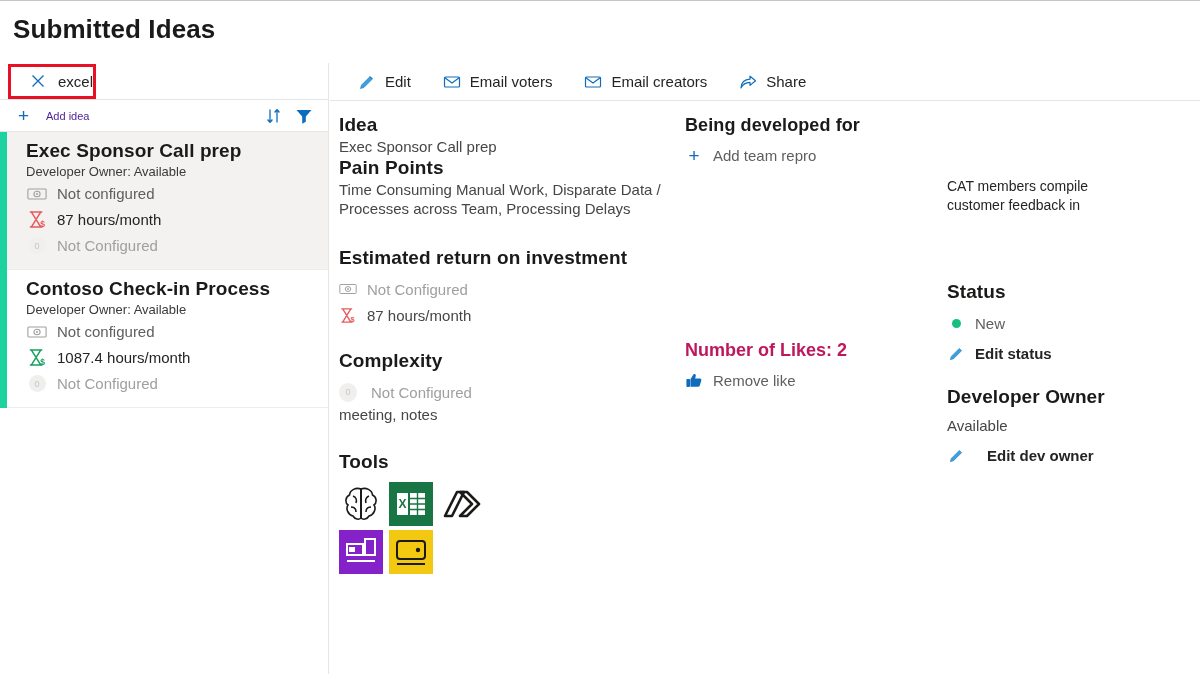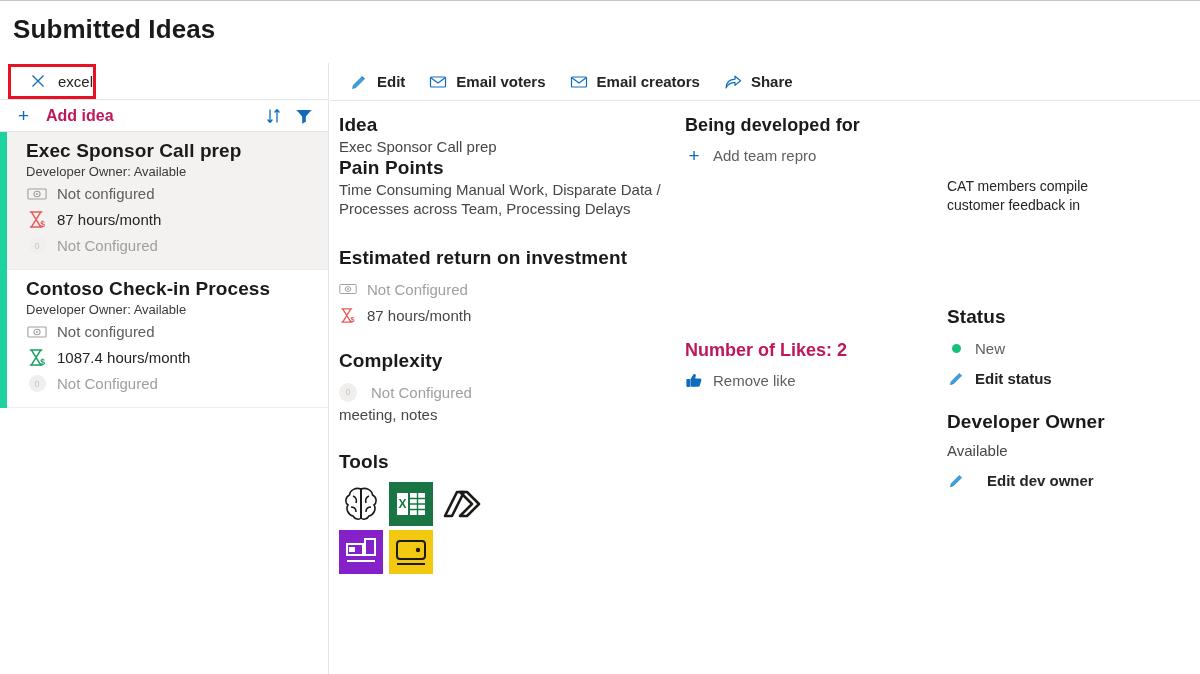--- a/index.html
+++ b/index.html
@@ -45,21 +45,21 @@
   }
   .clear-x { width: 16px; height: 16px; margin-right: 12px; flex: 0 0 auto; }
   .search-text { font-size: 15px; color: #242424; line-height: 1; }
 
   .addrow {
     position: relative; height: 32px;
     border-bottom: 1px solid #e6e6e6;
     display: flex; align-items: center; padding: 0 14px 0 18px;
   }
   .plus-ico { color:#0f6cbd; font-size:19px; line-height:1; width:16px; margin-right:12px; font-weight:400; }
-  .addrow .label { font-size: 16px; color: #be185d; font-weight: bold; }
+  .addrow .label { font-size: 11px; color: #4c1d95; }
   .addrow .spacer { flex: 1 1 auto; }
   .tool-ico { width: 20px; height: 20px; margin-left: 10px; }
 
   
   .idea-card {
     position: relative;
     padding: 8px 10px 10px 26px;
     border-bottom: 1px solid #ededed;
     background: #fff;
   }
@@ -82,21 +82,21 @@
     width: 17px; height: 17px; border-radius: 50%;
     background: #f0efee; color: #c8c6c4;
     font-size: 9px; display:flex; align-items:center; justify-content:center;
   }
 
   
   .main { position: absolute; top: 63px; left: 330px; width: 870px; height: 611px; background:#fff; }
 
   .cmdbar {
     height: 38px; border-bottom: 1px solid #e6e6e6;
-    display: flex; align-items: center; padding-left: 8px; gap: 0; font-weight: bold;
+    display: flex; align-items: center; padding-left: 16px; gap: 8px;
   }
   .cmd {
     display: flex; align-items: center; height: 38px;
     padding: 0 12px; cursor: default;
   }
   .cmd .ci { width: 18px; height: 18px; margin-right: 9px; flex:0 0 auto; }
   .cmd .cl { font-size: 15px; color: #242424; white-space: nowrap; }
 
   .content { position: relative; width: 870px; height: 572px; }
 
@@ -387,21 +387,21 @@
               <rect x="1.4" y="7" width="3.6" height="7.9" rx=".8" fill="#0f6cbd"></rect>
             </svg>
           </span>
           <span class="lt">Remove like</span>
         </div>
       </div>
 
       <div class="col col-c">
         <p class="body tiny" style="margin-top:76px;width:190px">CAT members compile customer feedback in</p>
 
-        <h3 class="sec" style="margin-top:91px">Status</h3>
+        <h3 class="sec" style="margin-top:66px">Status</h3>
         <div class="linkrow" style="margin-top:7px">
           <span class="li">
             <span class="dot-green"></span>
           </span>
           <span class="lt">New</span>
         </div>
         <div class="linkrow" style="margin-top:4px">
           <span class="li">
             <svg viewBox="0 0 18 18" width="17" height="17">
               <path d="M2.5 15.5 l1 -3.4 L12 3.6 l2.4 2.4 l-8.5 8.5 z" fill="#3b9fe0" stroke="#2f7fc0" stroke-width=".7"></path>

